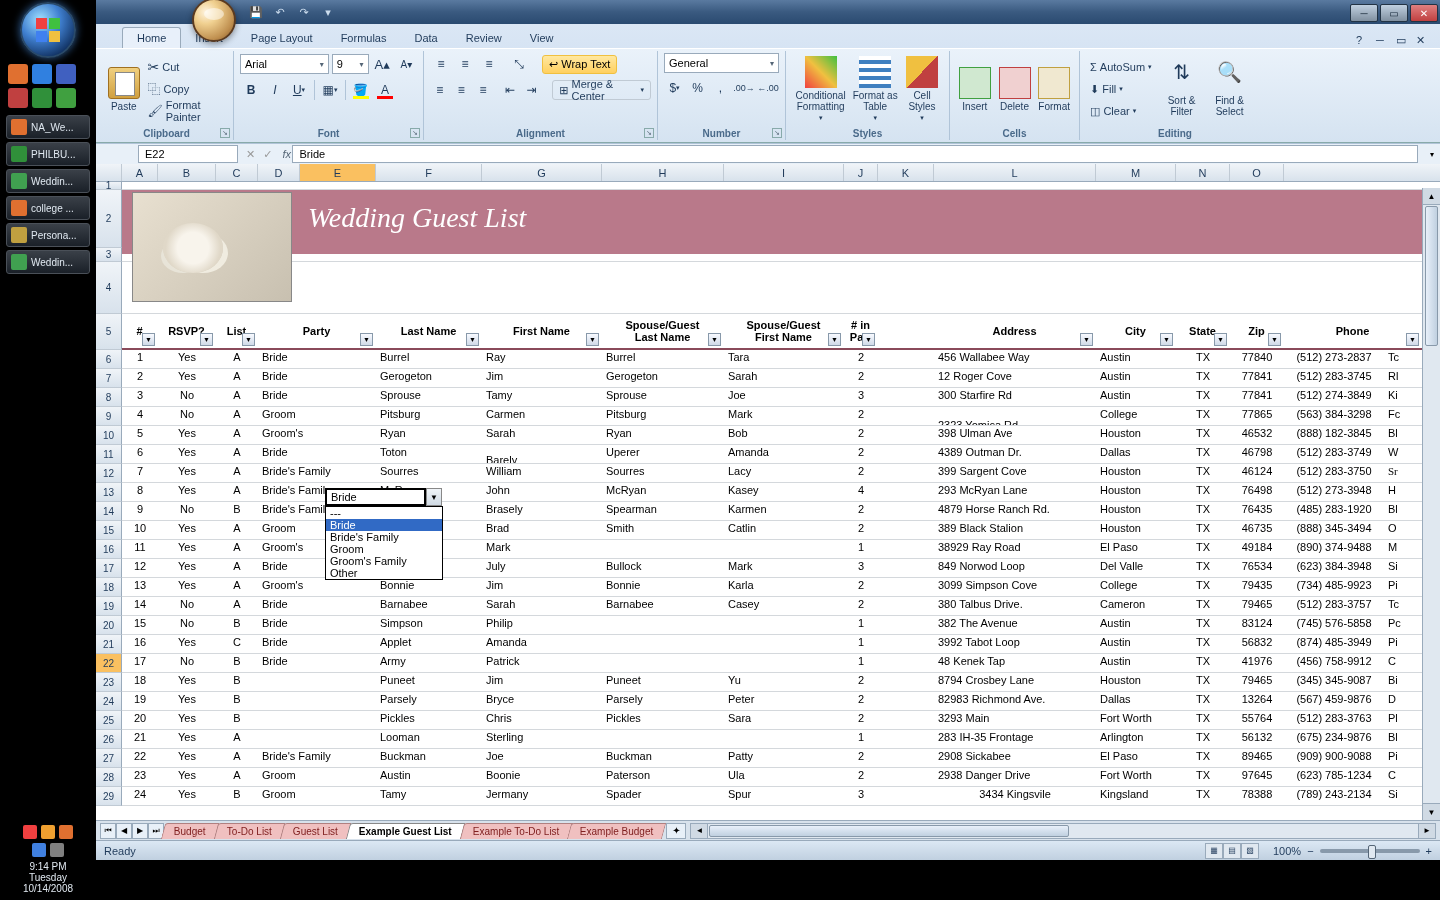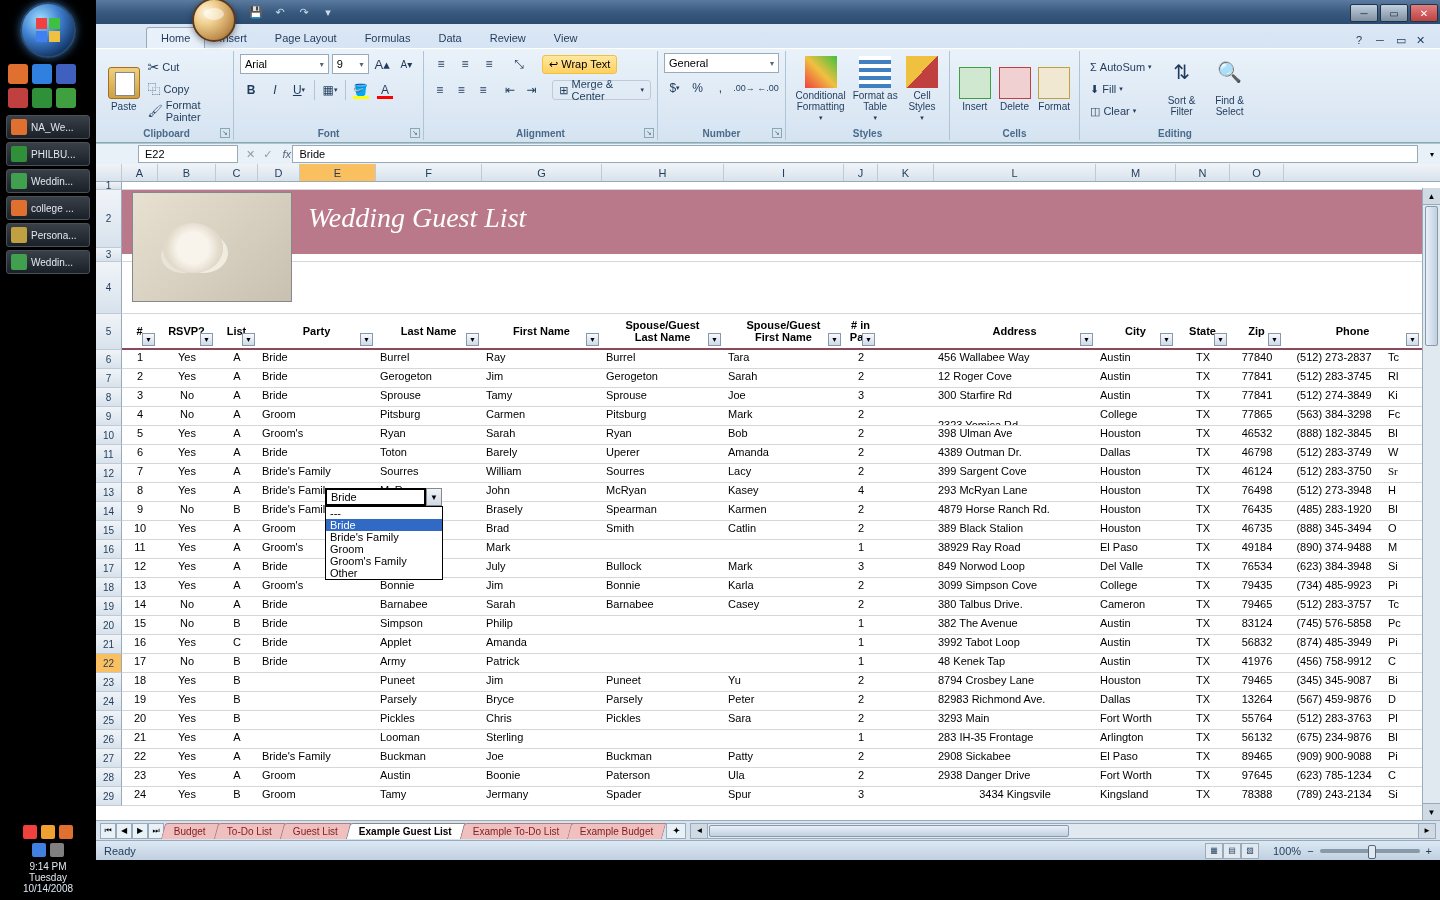--- a/index.html
+++ b/index.html
@@ -12,21 +12,21 @@
 .orb-circle::after { content:""; position:absolute; left:10px; top:8px; width:20px; height:12px; background:rgba(255,255,255,0.5); border-radius:50%; }
 .qat { margin-left:152px; display:flex; gap:8px; align-items:center; }
 .qat-btn { width:16px; height:16px; color:#cde; font-size:11px; display:flex; align-items:center; justify-content:center; }
 .title-text { flex:1; text-align:center; font-size:12px; }
 .win-ctrl { display:flex; margin-left:auto; }
 .win-btn { width:28px; height:18px; margin:2px 2px 0 0; border:1px solid #234; background:linear-gradient(to bottom,#c0d0e0,#8090a0); border-radius:2px; display:flex; align-items:center; justify-content:center; font-size:10px; color:#123; }
 .win-btn.close { background:linear-gradient(to bottom,#e08080,#c04040); color:#fff; }
 
 
 .ribbon { background:linear-gradient(to bottom,#dbe7f5 0%,#c5d8ed 100%); border-bottom:1px solid #8aa; }
-.tabs { display:flex; height:24px; align-items:flex-end; padding-left:50px; }
+.tabs { display:flex; height:24px; align-items:flex-end; padding-left:26px; }
 .tab { padding:4px 14px; font-size:11px; color:#1f3a5a; cursor:pointer; border-top-left-radius:3px; border-top-right-radius:3px; }
 .tab.active { background:#e8f0fa; border:1px solid #9ab; border-bottom:none; }
 .tab-help { margin-left:auto; display:flex; gap:6px; padding-right:10px; align-items:center; }
 .tab-help span { width:14px; height:14px; font-size:11px; color:#1f3a5a; }
 .ribbon-body { background:linear-gradient(to bottom,#eaf2fa 0%,#d5e3f1 100%); height:94px; display:flex; padding:2px 4px; border-top:1px solid #fff; }
 .group { border-right:1px solid #b0c4d8; padding:2px 6px; display:flex; flex-direction:column; position:relative; }
 .group-label { position:absolute; bottom:1px; left:0; right:0; text-align:center; font-size:10px; color:#4a6a8a;font-weight:bold; }
 .group-launch { position:absolute; bottom:2px; right:3px; width:10px; height:10px; border:1px solid #8aa; font-size:7px; color:#567; display:flex; align-items:center; justify-content:center; }
 .grp-row { display:flex; align-items:center; gap:2px; }
 .big-btn { display:flex; flex-direction:column; align-items:center; justify-content:center; width:42px; height:72px; font-size:10px; color:#1f3a5a; gap:2px; text-align:center; line-height:1.1; }
@@ -590,21 +590,21 @@
           </div>
         </div>
         <div class="drow">
           <div class="rowhead">11</div>
           <div class="cells">
             <div class="td" style="width:36px;text-align:center;">6</div>
             <div class="td" style="width:58px;text-align:center;">Yes</div>
             <div class="td" style="width:42px;text-align:center;">A</div>
             <div class="td" style="width:118px;">Bride</div>
             <div class="td" style="width:106px;">Toton</div>
-            <div class="td" style="width:120px;">Barely</div>
+            <div class="td" style="width:120px;margin-top:8px;">Barely</div>
             <div class="td" style="width:122px;">Uperer</div>
             <div class="td" style="width:120px;">Amanda</div>
             <div class="td" style="width:34px;text-align:center;">2</div>
             <div class="td" style="width:56px;"></div>
             <div class="td" style="width:162px;">4389 Outman Dr.</div>
             <div class="td" style="width:80px;">Dallas</div>
             <div class="td" style="width:54px;text-align:center;">TX</div>
             <div class="td" style="width:54px;text-align:center;">46798</div>
             <div class="td" style="width:100px;text-align:center;">(512) 283-3749</div>
             <div class="td" style="width:38px;">W</div>

